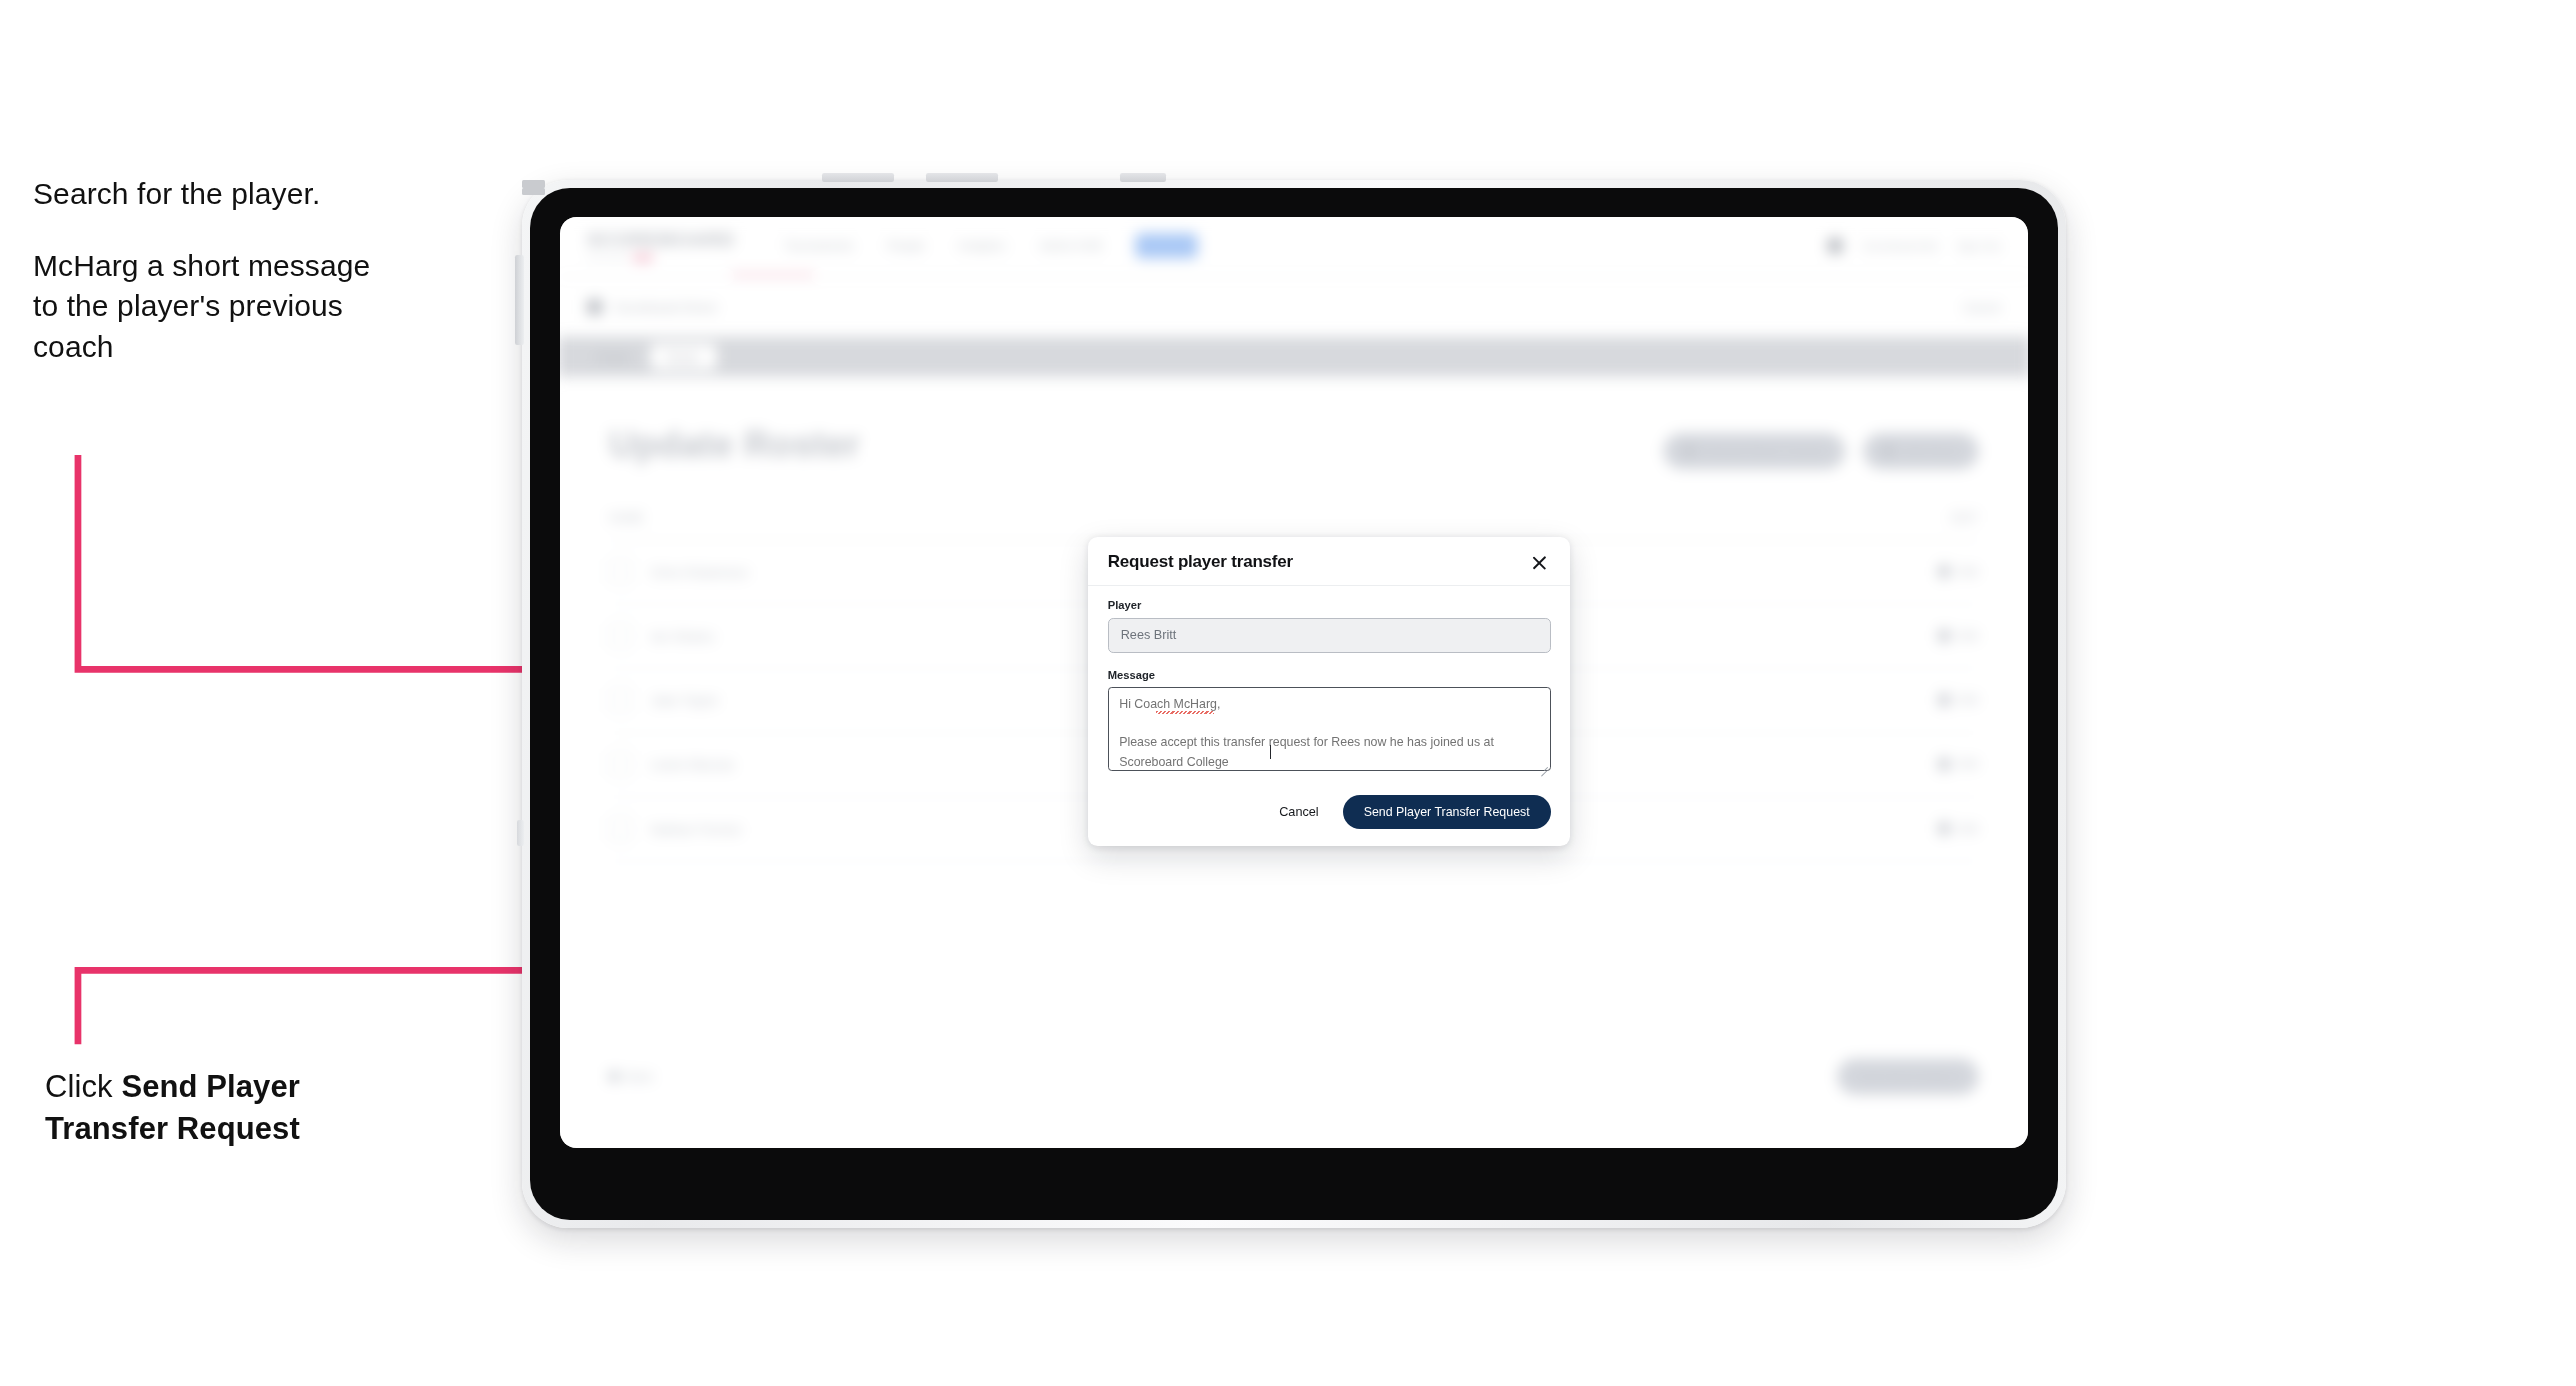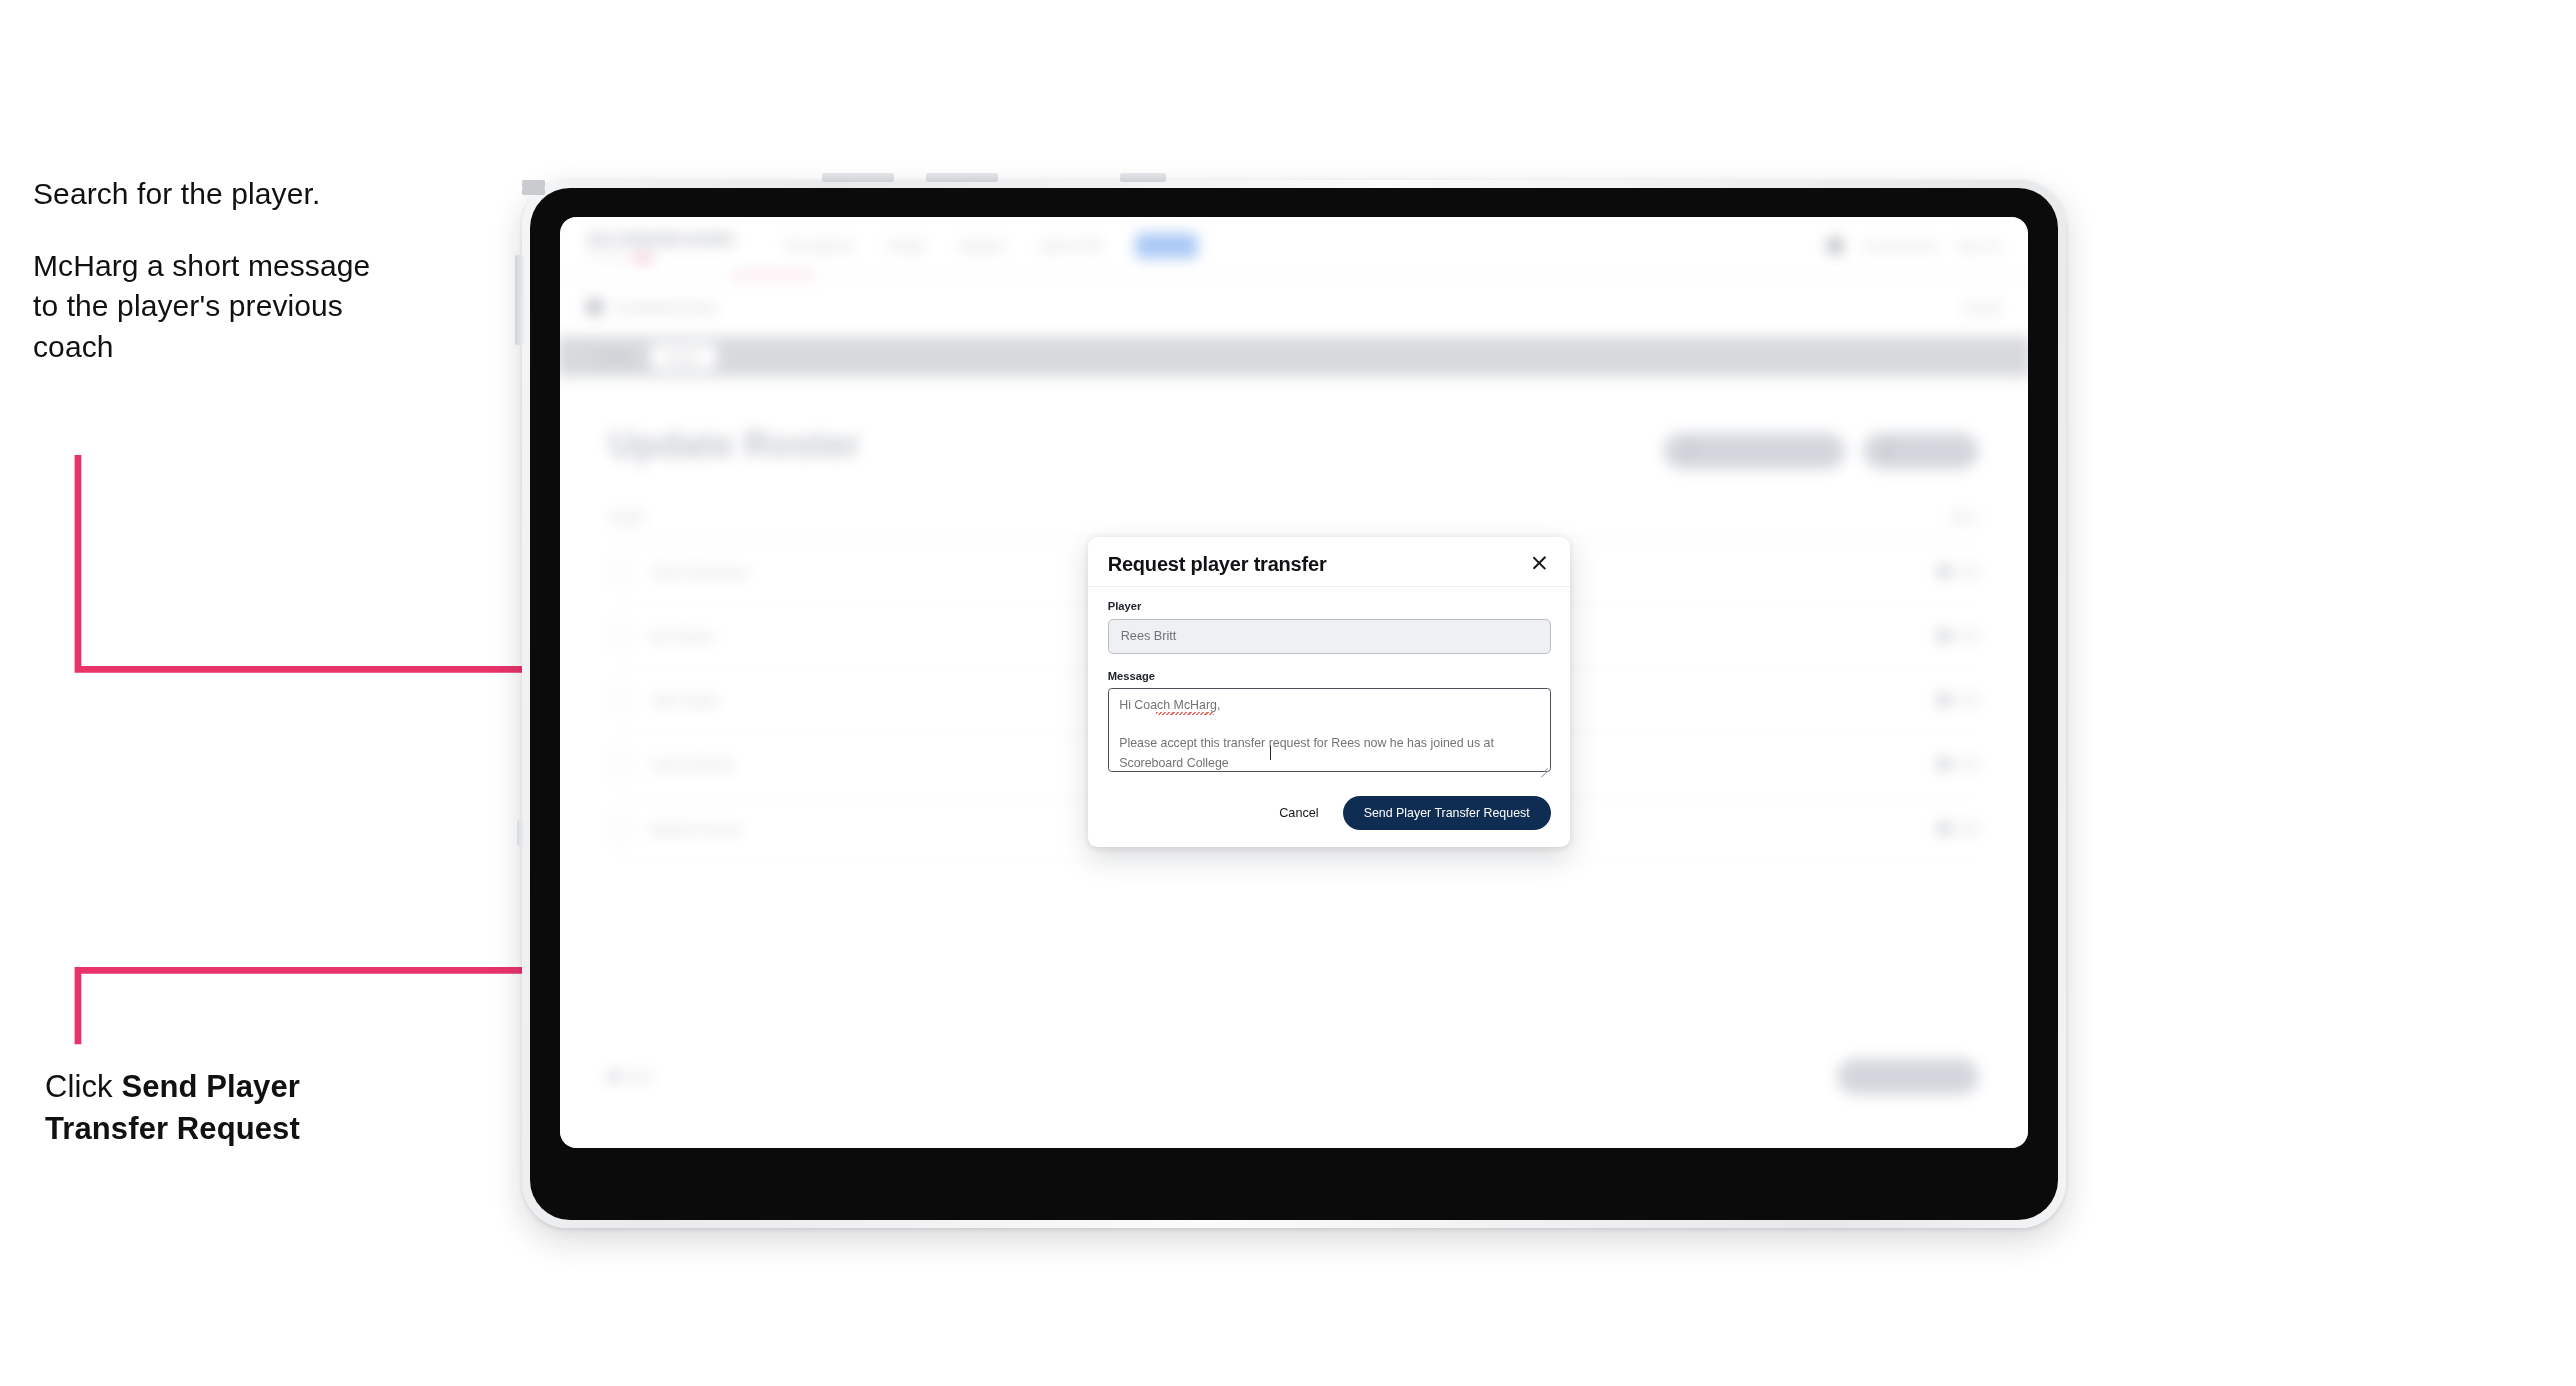--- a/index.html
+++ b/index.html
@@ -108,21 +108,21 @@
   
   .modal-scrim{position:absolute;inset:0;background:rgba(255,255,255,0);}
   .modal{
     position:absolute;left:528px;top:320px;width:482px;
     background:#ffffff;border-radius:9.7px;
     box-shadow:0 10.5px 30px rgba(15,20,35,.15),0 1.5px 7.5px rgba(15,20,35,.10);
     padding:0;box-sizing:border-box;
   }
   .modal-head{display:flex;align-items:flex-start;justify-content:space-between;
               padding:16.5px 19.5px 10.5px 19.5px;border-bottom:0.7px solid #eceef0;}
-  .modal-title{font-size:20px;font-weight:bold;color:#111215;letter-spacing:-0.2px;line-height:1.1;}
+  .modal-title{font-size:17px;font-weight:bold;color:#111215;letter-spacing:-0.2px;line-height:1.1;}
   .modal-close{width:22.5px;height:22.5px;position:relative;cursor:pointer;flex:none;margin-top:-1.5px;}
   .modal-close::before,.modal-close::after{
     content:"";position:absolute;left:3px;top:10.5px;width:16.5px;height:1.8px;background:#15171b;border-radius:0.7px;}
   .modal-close::before{transform:rotate(45deg);}
   .modal-close::after{transform:rotate(-45deg);}
 
   .modal-body{padding:13.5px 19.5px 6px 19.5px;}
   .modal-desc{font-size:11.2px;line-height:1.48;color:#6b7179;margin:0 0 16.5px 0;}
   .field-label{font-size:11.2px;font-weight:bold;color:#20242a;margin-bottom:6.7px;}
   .field-input{

